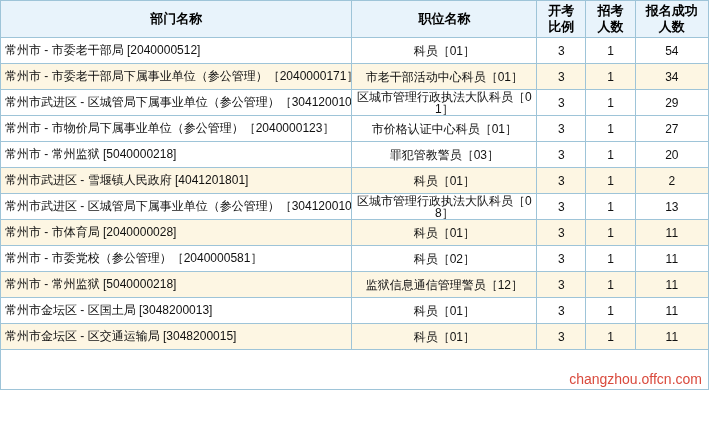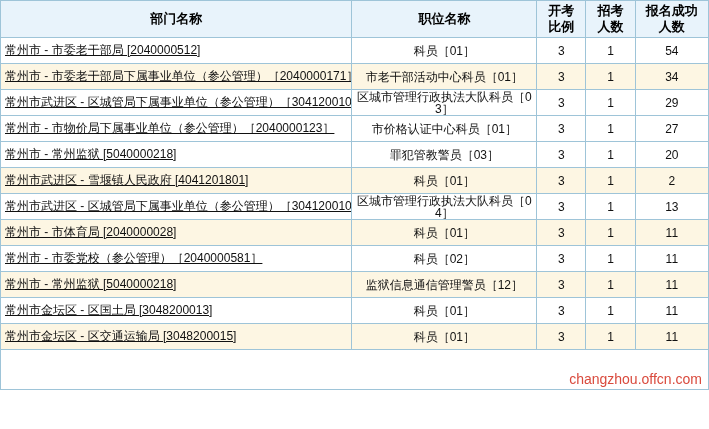--- a/index.html
+++ b/index.html
@@ -43,21 +43,20 @@
     color: #111111;
   }
   tbody tr.row-odd td {
     background: #ffffff;
   }
   tbody tr.row-even td {
     background: #fdf6e3;
   }
   td.col-dept {
     text-align: left;
-    text-decoration: underline;
   }
   td.col-pos {
     text-align: center;
   }
   td.col-num {
     text-align: center;
   }
   .col-w-dept { width: 350px; }
   .col-w-pos  { width: 184px; }
   .col-w-n1   { width: 49px; }
@@ -133,21 +132,21 @@
         <td class="col-pos">
           <span class="pos-text">市老干部活动中心科员［01］</span>
         </td>
         <td class="col-num">3</td>
         <td class="col-num">1</td>
         <td class="col-num">34</td>
       </tr>
       <tr class="row-odd">
         <td class="col-dept">常州市武进区 - 区城管局下属事业单位（参公管理）［3041200102］</td>
         <td class="col-pos">
-          <span class="pos-text">区城市管理行政执法大队科员［03］</span>
+          <span class="pos-text">区城市管理行政执法大队科员［01］</span>
         </td>
         <td class="col-num">3</td>
         <td class="col-num">1</td>
         <td class="col-num">29</td>
       </tr>
       <tr class="row-odd">
         <td class="col-dept">常州市 - 市物价局下属事业单位（参公管理）［2040000123］</td>
         <td class="col-pos">
           <span class="pos-text">市价格认证中心科员［01］</span>
         </td>
@@ -169,21 +168,21 @@
         <td class="col-pos">
           <span class="pos-text">科员［01］</span>
         </td>
         <td class="col-num">3</td>
         <td class="col-num">1</td>
         <td class="col-num">2</td>
       </tr>
       <tr class="row-odd">
         <td class="col-dept">常州市武进区 - 区城管局下属事业单位（参公管理）［3041200102］</td>
         <td class="col-pos">
-          <span class="pos-text">区城市管理行政执法大队科员［04］</span>
+          <span class="pos-text">区城市管理行政执法大队科员［08］</span>
         </td>
         <td class="col-num">3</td>
         <td class="col-num">1</td>
         <td class="col-num">13</td>
       </tr>
       <tr class="row-even">
         <td class="col-dept">常州市 - 市体育局 [2040000028]</td>
         <td class="col-pos">
           <span class="pos-text">科员［01］</span>
         </td>

